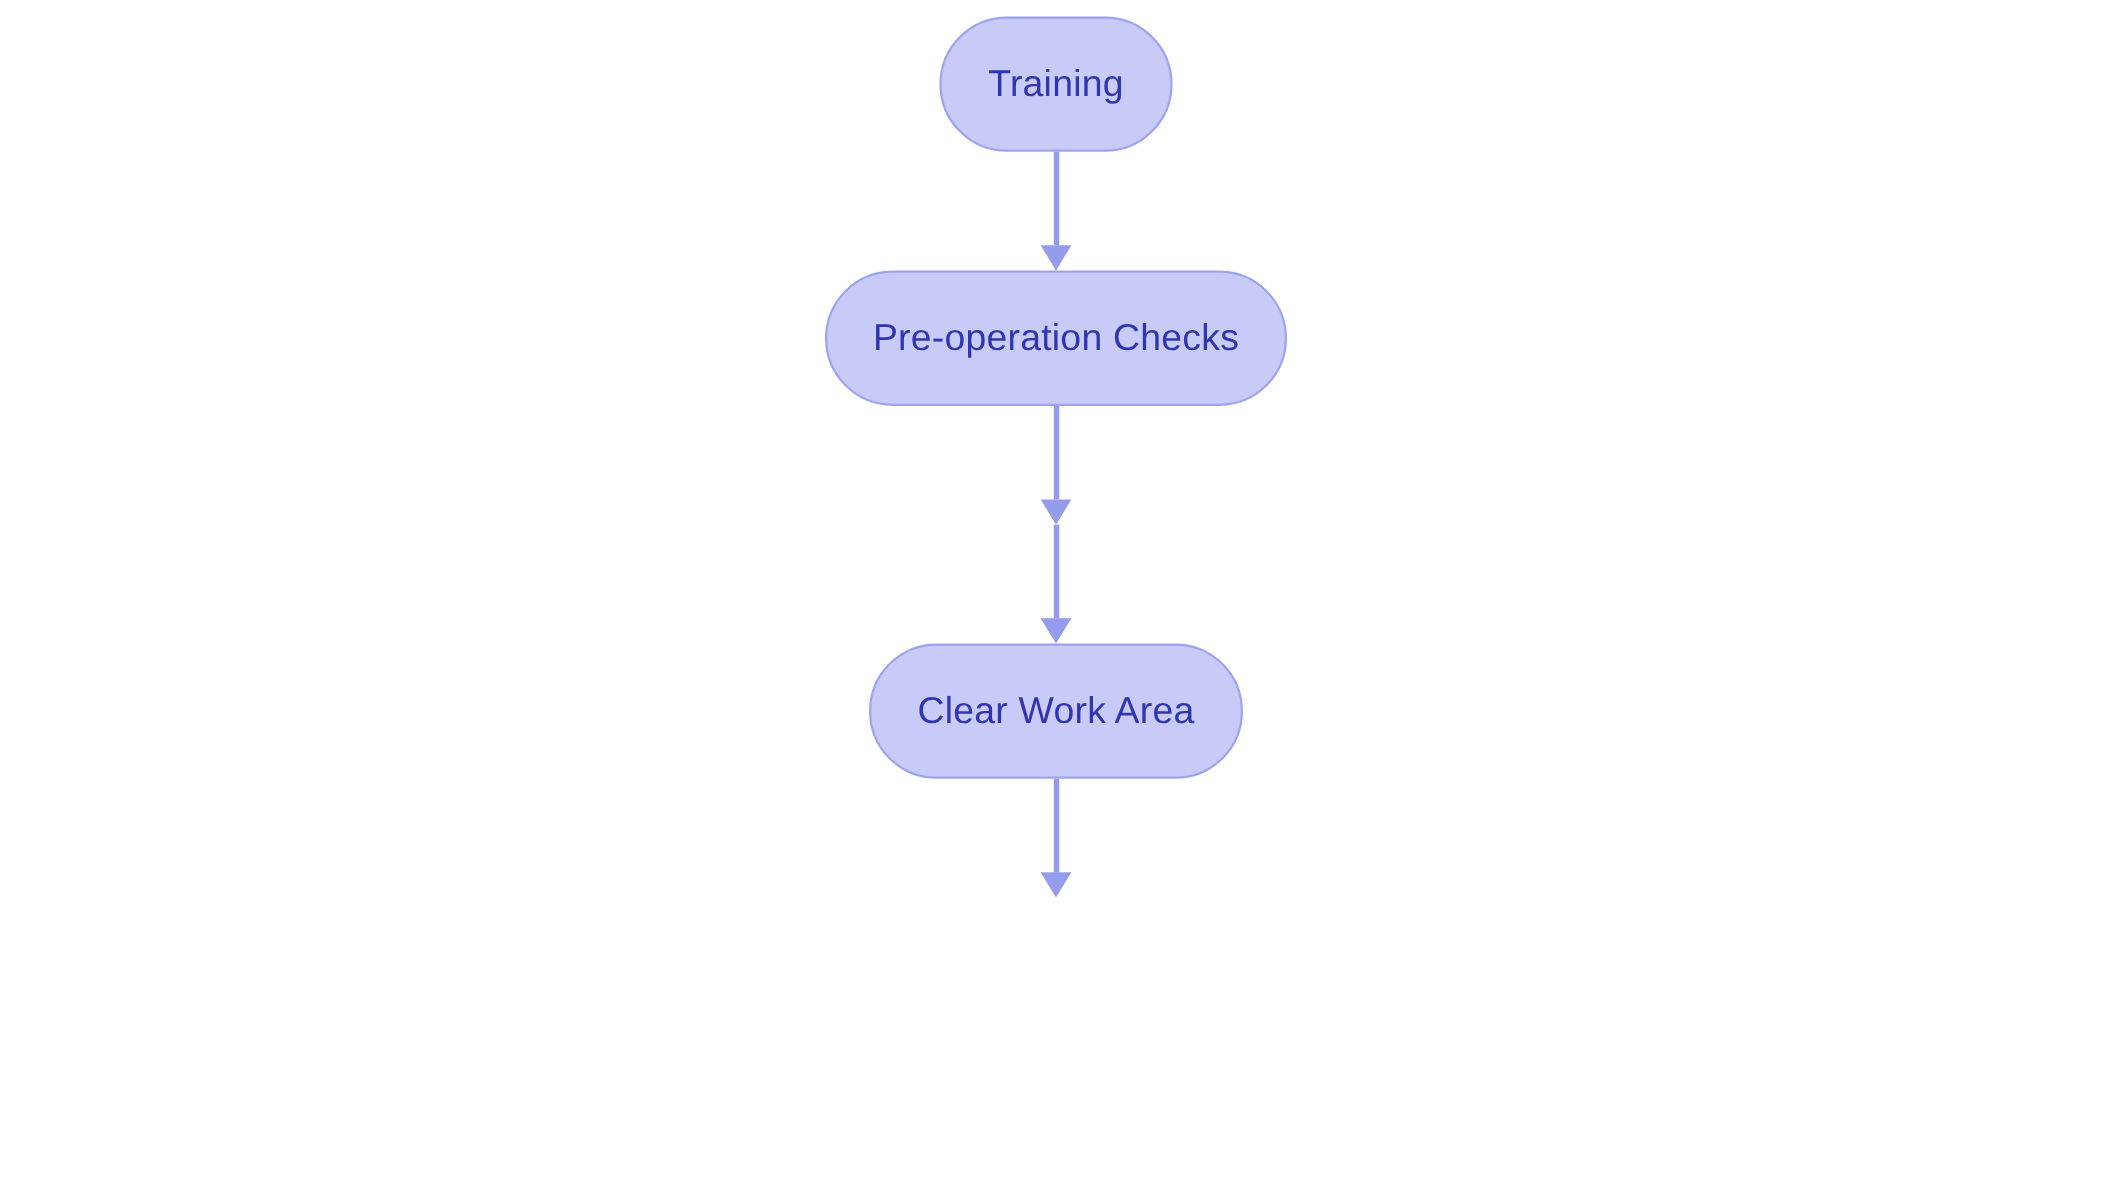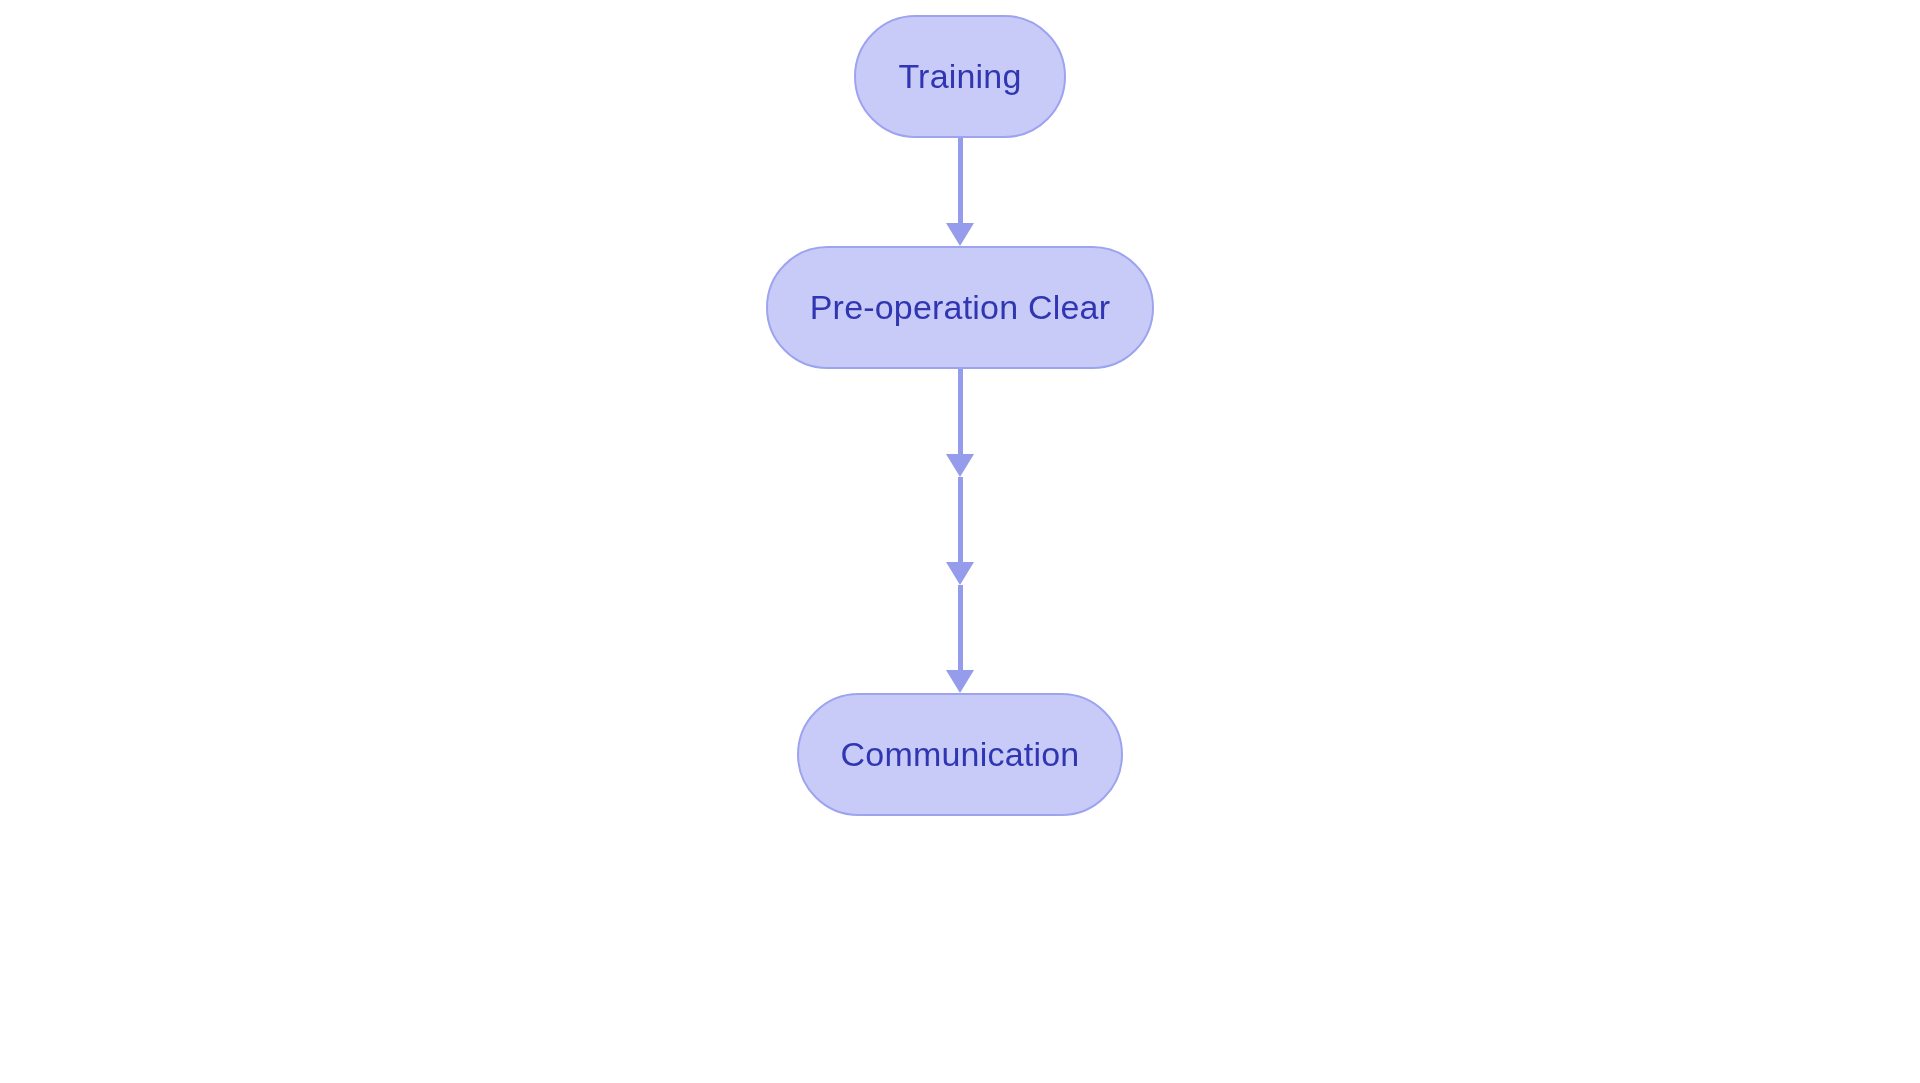--- a/index.html
+++ b/index.html
@@ -59,37 +59,37 @@
   <div class="node">
     <span>Training</span>
   </div>
 
   <div class="connector">
     <div class="line"></div>
     <div class="head"></div>
   </div>
 
   <div class="node">
-    <span>Pre-operation Clear</span>
+    <span>Pre-operation Checks</span>
   </div>
 
   <div class="connector">
     <div class="line"></div>
     <div class="head"></div>
   </div>
 
 
   <div class="connector">
     <div class="line"></div>
     <div class="head"></div>
   </div>
 
+  <div class="node">
+    <span>Clear Work Area</span>
+  </div>
 
   <div class="connector">
     <div class="line"></div>
     <div class="head"></div>
   </div>
 
-  <div class="node">
-    <span>Communication</span>
-  </div>
 
 </div>
 
 </body></html>

